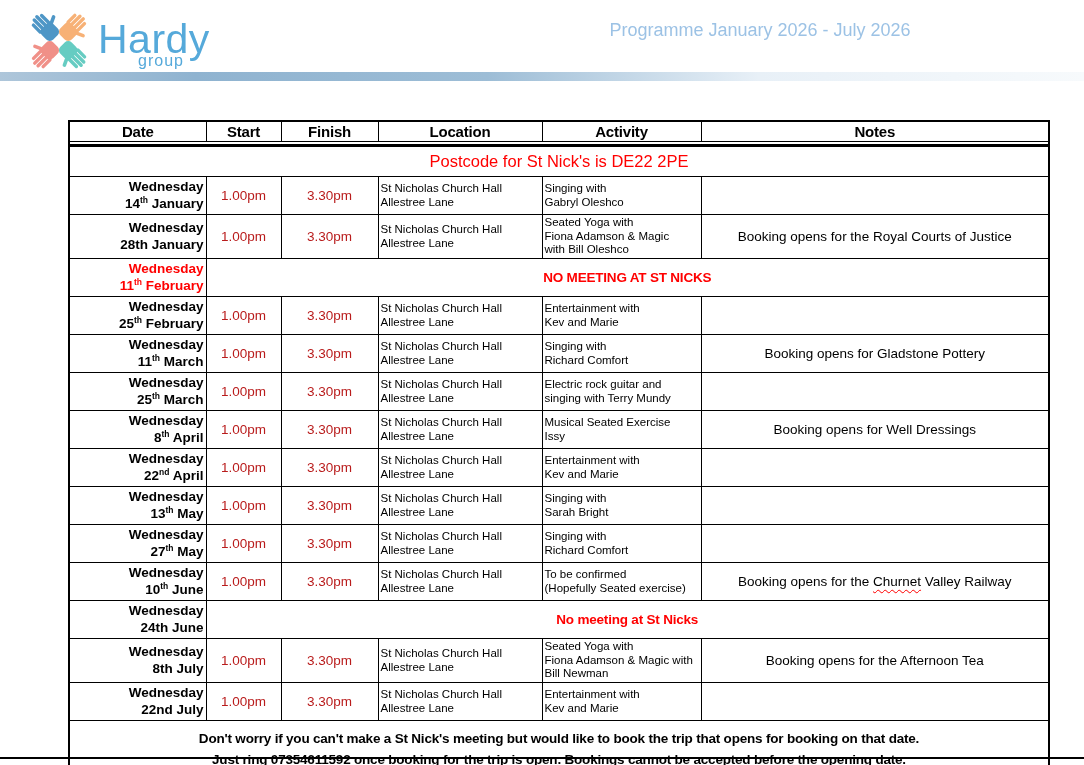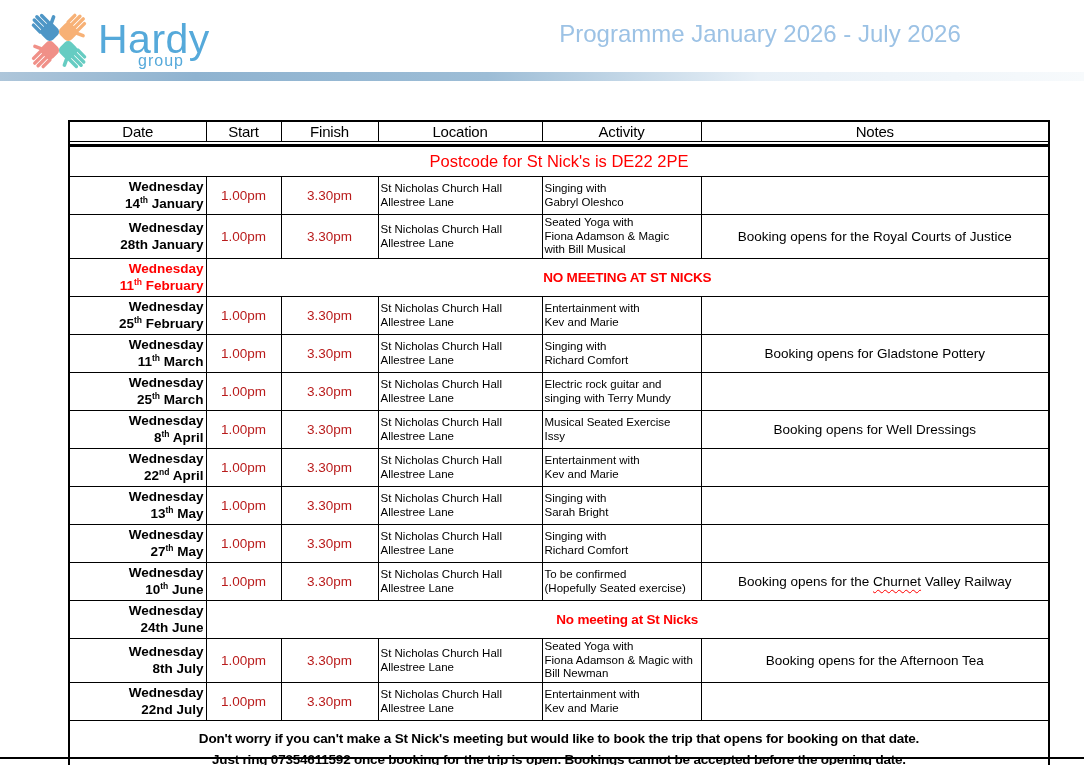--- a/index.html
+++ b/index.html
@@ -5,30 +5,30 @@
   html,body{margin:0;padding:0;background:#fff;}
   .page{position:relative;width:1084px;height:765px;background:#fff;overflow:hidden;
         font-family:"Liberation Sans", sans-serif;color:#000;}
 
   
   .logo{position:absolute;left:26px;top:2px;width:300px;height:72px;}
   .logo svg{position:absolute;left:0;top:2px;}
   .brand{position:absolute;left:72px;top:14px;font-size:41px;color:#55a9da;letter-spacing:0.5px;}
   .brand-sub{position:absolute;left:112px;top:50px;font-size:16px;color:#55a9da;letter-spacing:1px;}
   .page-title{position:absolute;left:548px;top:20px;width:424px;text-align:center;
-        font-size:24px;color:#9cc2e5;}
+        font-size:18px;color:#9cc2e5;}
   .gradbar{position:absolute;left:0;top:72px;width:1084px;height:9px;
         background:linear-gradient(to right,#aec6da 0%,#8fb3d0 18%,#9dbdd6 45%,#e8f0f7 70%,#f7fafc 100%);}
 
   
   table.sheet{position:absolute;left:68px;top:120px;width:980px;border-collapse:collapse;
         table-layout:fixed;background:#fff;}
   table.sheet{border:2px solid #000;}
   table.sheet th, table.sheet td{border:1px solid #000;padding:1px 2px;vertical-align:middle;overflow:hidden;}
-  thead th{height:17px;font-weight:normal;font-size:15px;letter-spacing:-0.2px;text-align:center;padding:0;}
+  thead th{height:17px;font-weight:bold;font-size:15px;letter-spacing:-0.2px;text-align:center;padding:0;}
   th.h-notes{text-align:center;padding-left:54px;}
   tr.sep td{border-top:none;border-bottom:none;height:5px;padding:0;}
   tr.sep .thickline{height:3px;margin-top:2px;background:#000;}
   tr.banner td{border-top:none;height:27px;text-align:center;}
   .banner-text{color:#ff0000;font-size:16.5px;}
   tr.trow td{height:35px;}
   tr.trow.tall td{height:41px;}
   .c-date{font-weight:bold;font-size:13.5px;text-align:right;line-height:1.25;}
   .c-date.red{color:#ff0000;}
   .c-date sup{font-size:8.5px;line-height:0;}
@@ -126,21 +126,21 @@
           </td>
           <td class="c-time"><span>1.00pm</span></td>
           <td class="c-time"><span>3.30pm</span></td>
           <td class="c-loc">
             <div>St Nicholas Church Hall</div>
             <div>Allestree Lane</div>
           </td>
           <td class="c-act">
             <div>Seated Yoga with</div>
             <div>Fiona Adamson &amp; Magic</div>
-            <div>with Bill Musical</div>
+            <div>with Bill Oleshco</div>
           </td>
           <td class="c-notes"><span>Booking opens for the Royal Courts of Justice</span></td>
         </tr>
         <tr class="trow">
           <td class="c-date red">
             <div>Wednesday</div>
             <div><span>11</span><sup>th</sup> <span>February</span></div>
           </td>
           <td class="c-merged" colspan="5"><span>NO MEETING AT ST NICKS</span></td>
         </tr>

